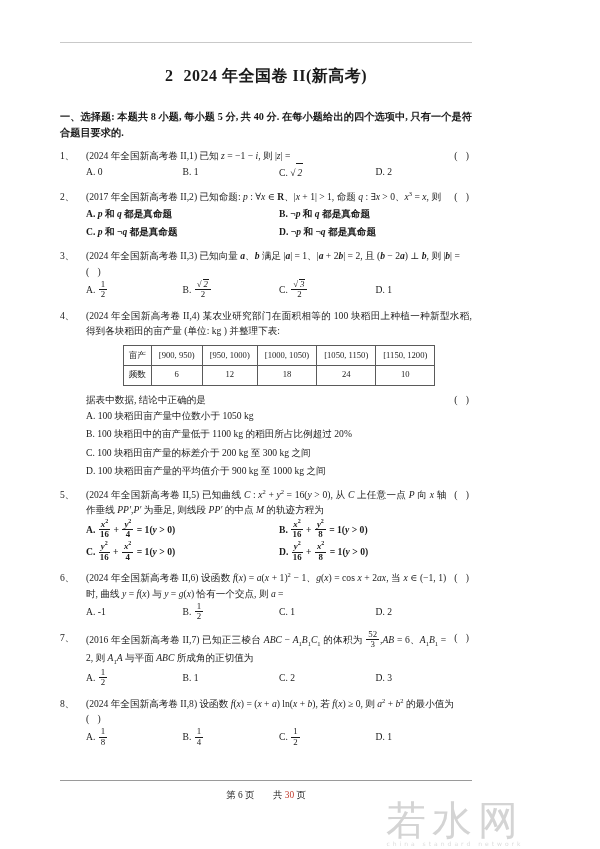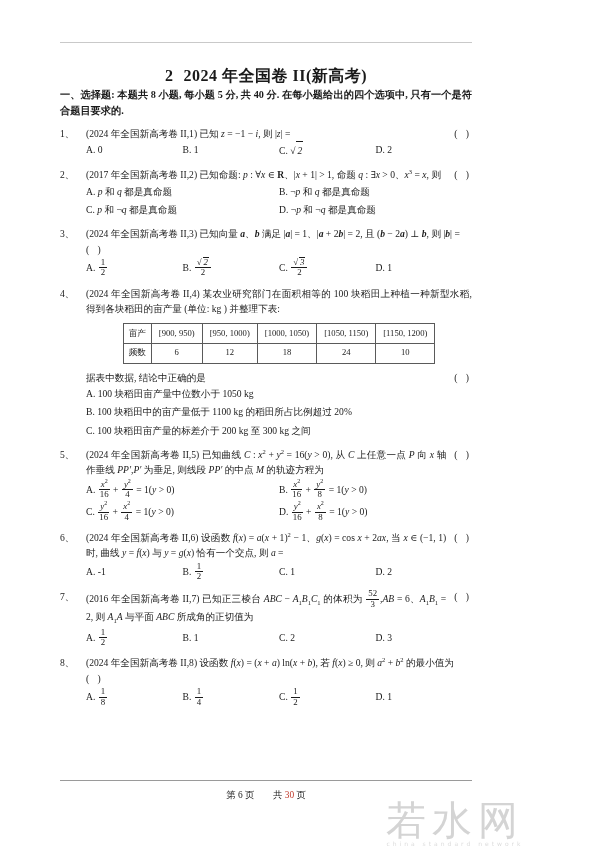--- a/index.html
+++ b/index.html
@@ -36,20 +36,21 @@
     margin: 0;
     padding-top: 66px;
     letter-spacing: 0.5px;
   }
   .doc-title .num { margin-right: 10px; }
 
   .section-head {
     font-size: 10.2px;
     font-weight: bold;
     line-height: 1.55;
+    margin-top: 22px;
     text-align: justify;
   }
 
   .q {
     display: flex;
     font-size: 9.6px;
     line-height: 1.6;
     margin-top: 7px;
   }
   .q-num {
@@ -70,21 +71,21 @@
     margin-left: 8px;
   }
   .paren-own {
     letter-spacing: 3px;
   }
   .opts {
     display: flex;
     flex-wrap: wrap;
   }
   .opts.cols4 > .opt { width: 25%; box-sizing: border-box; }
-  .opts.cols2 > .opt { width: 50%; box-sizing: border-box; }
+  .opts.cols2 > .opt { width: 50%; box-sizing: border-box; font-weight: bold; }
   .opt {
     white-space: nowrap;
     line-height: 1.9;
   }
   .opt-tall { line-height: 2.25; }
 
   
   .it { font-style: italic; }
   .bf { font-weight: bold; font-style: italic; }
   .up { font-style: normal; }
@@ -261,20 +262,21 @@
       </div>
 
       <div class="q-stem">
         <span class="paren">(        )</span>
         <span>据表中数据, 结论中正确的是</span>
       </div>
       <div>
         <div class="opt">A. 100 块稻田亩产量中位数小于 1050 kg</div>
         <div class="opt">B. 100 块稻田中的亩产量低于 1100 kg 的稻田所占比例超过 20%</div>
         <div class="opt">C. 100 块稻田亩产量的标差介于 200 kg 至 300 kg 之间</div>
+        <div class="opt">D. 100 块稻田亩产量的平均值介于 900 kg 至 1000 kg 之间</div>
       </div>
     </div>
   </div>
 
   <div class="q">
     <div class="q-num">5、</div>
     <div class="q-body">
       <div class="q-stem">
         <span class="paren">(        )</span>
         <span>(2024 年全国新高考卷 II,5)</span>

